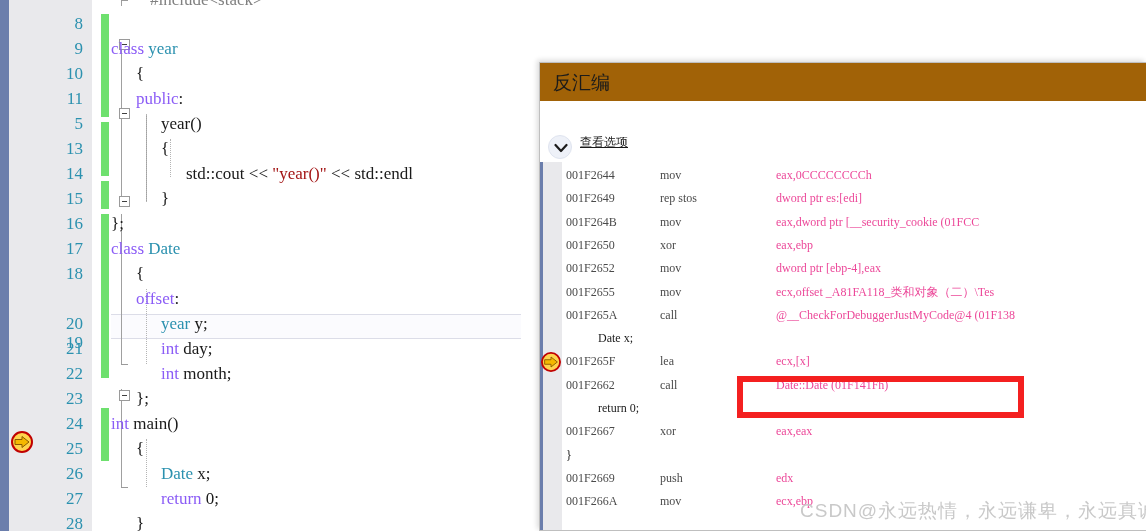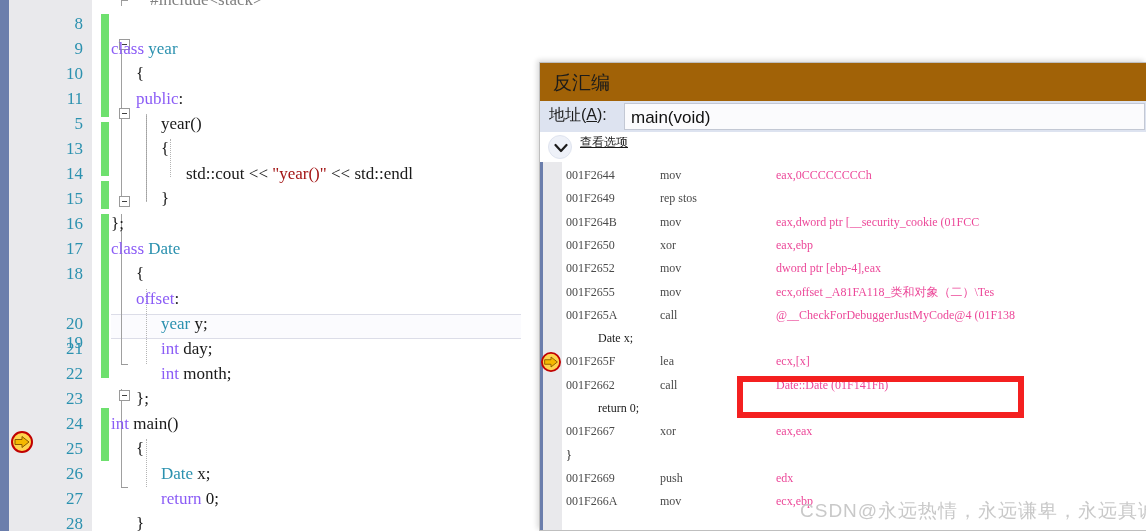--- a/index.html
+++ b/index.html
@@ -347,39 +347,35 @@
         <div class="code-line" style="top: 511px; left: 136px;"><span class="plain">}</span></div>
       </div>
   </div>
 
   <div id="disasm">
 
     <div id="disasm-title" style="background: #a16207;">
       <span>反汇编</span>
     </div>
 
-    <div id="addr-bar" style="background: rgb(221, 227, 240);">
-      <div id="addr-label"><span>地址(</span><u>A</u><span>):</span></div>
-      <input id="addr-input" type="text" value="main(void)" style="">
-    </div>
 
     <div id="viewopts">
       <div id="viewopts-chevron">
         <svg width="14" height="10" viewBox="0 0 14 10">
           <path d="M1.5 2 L7 8 L12.5 2" fill="none" stroke="#1b1b1b" stroke-width="2.2" stroke-linecap="round" stroke-linejoin="round"></path>
         </svg>
       </div>
       <div id="viewopts-label">查看选项</div>
     </div>
 
     <div id="disasm-body">
       <div id="disasm-gutter"></div>
       <div id="disasm-rows">
           <div class="dline" style="top: 2px; width: 607px;"><span class="daddr">001F2644</span><span class="dmnem">mov</span><span class="dops">eax,0CCCCCCCCh</span></div>
-          <div class="dline" style="top: 25.3px; width: 607px;"><span class="daddr">001F2649</span><span class="dmnem">rep stos</span></div>
+          <div class="dline" style="top: 25.3px; width: 607px;"><span class="daddr">001F2649</span><span class="dmnem">rep stos</span><span class="dops">dword ptr es:[edi]</span></div>
           <div class="dline" style="top: 48.6px; width: 607px;"><span class="daddr">001F264B</span><span class="dmnem">mov</span><span class="dops">eax,dword ptr [__security_cookie (01FCC</span></div>
           <div class="dline" style="top: 71.9px; width: 607px;"><span class="daddr">001F2650</span><span class="dmnem">xor</span><span class="dops">eax,ebp</span></div>
           <div class="dline" style="top: 95.2px; width: 607px;"><span class="daddr">001F2652</span><span class="dmnem">mov</span><span class="dops">dword ptr [ebp-4],eax</span></div>
           <div class="dline" style="top: 118.5px; width: 607px;"><span class="daddr">001F2655</span><span class="dmnem">mov</span><span class="dops">ecx,offset _A81FA118_类和对象（二）\Tes</span></div>
           <div class="dline" style="top: 141.8px; width: 645px;"><span class="daddr">001F265A</span><span class="dmnem">call</span><span class="dops">@__CheckForDebuggerJustMyCode@4 (01F138</span></div>
           <div class="dline" style="top: 165.1px; width: 607px;"><span class="dsrc-indent">Date x;</span></div>
           <div class="d-arrow" style="top: 190.4px;"><svg width="20" height="20" viewBox="0 0 22 22">
               <circle cx="11" cy="11" r="10" fill="#ffd34d" stroke="#c00000" stroke-width="2"></circle>
               <path d="M4 8.5 H11 V5.5 L18 11 L11 16.5 V13.5 H4 Z" fill="#f5b800" stroke="#8a5a00" stroke-width="1"></path>
             </svg></div>

